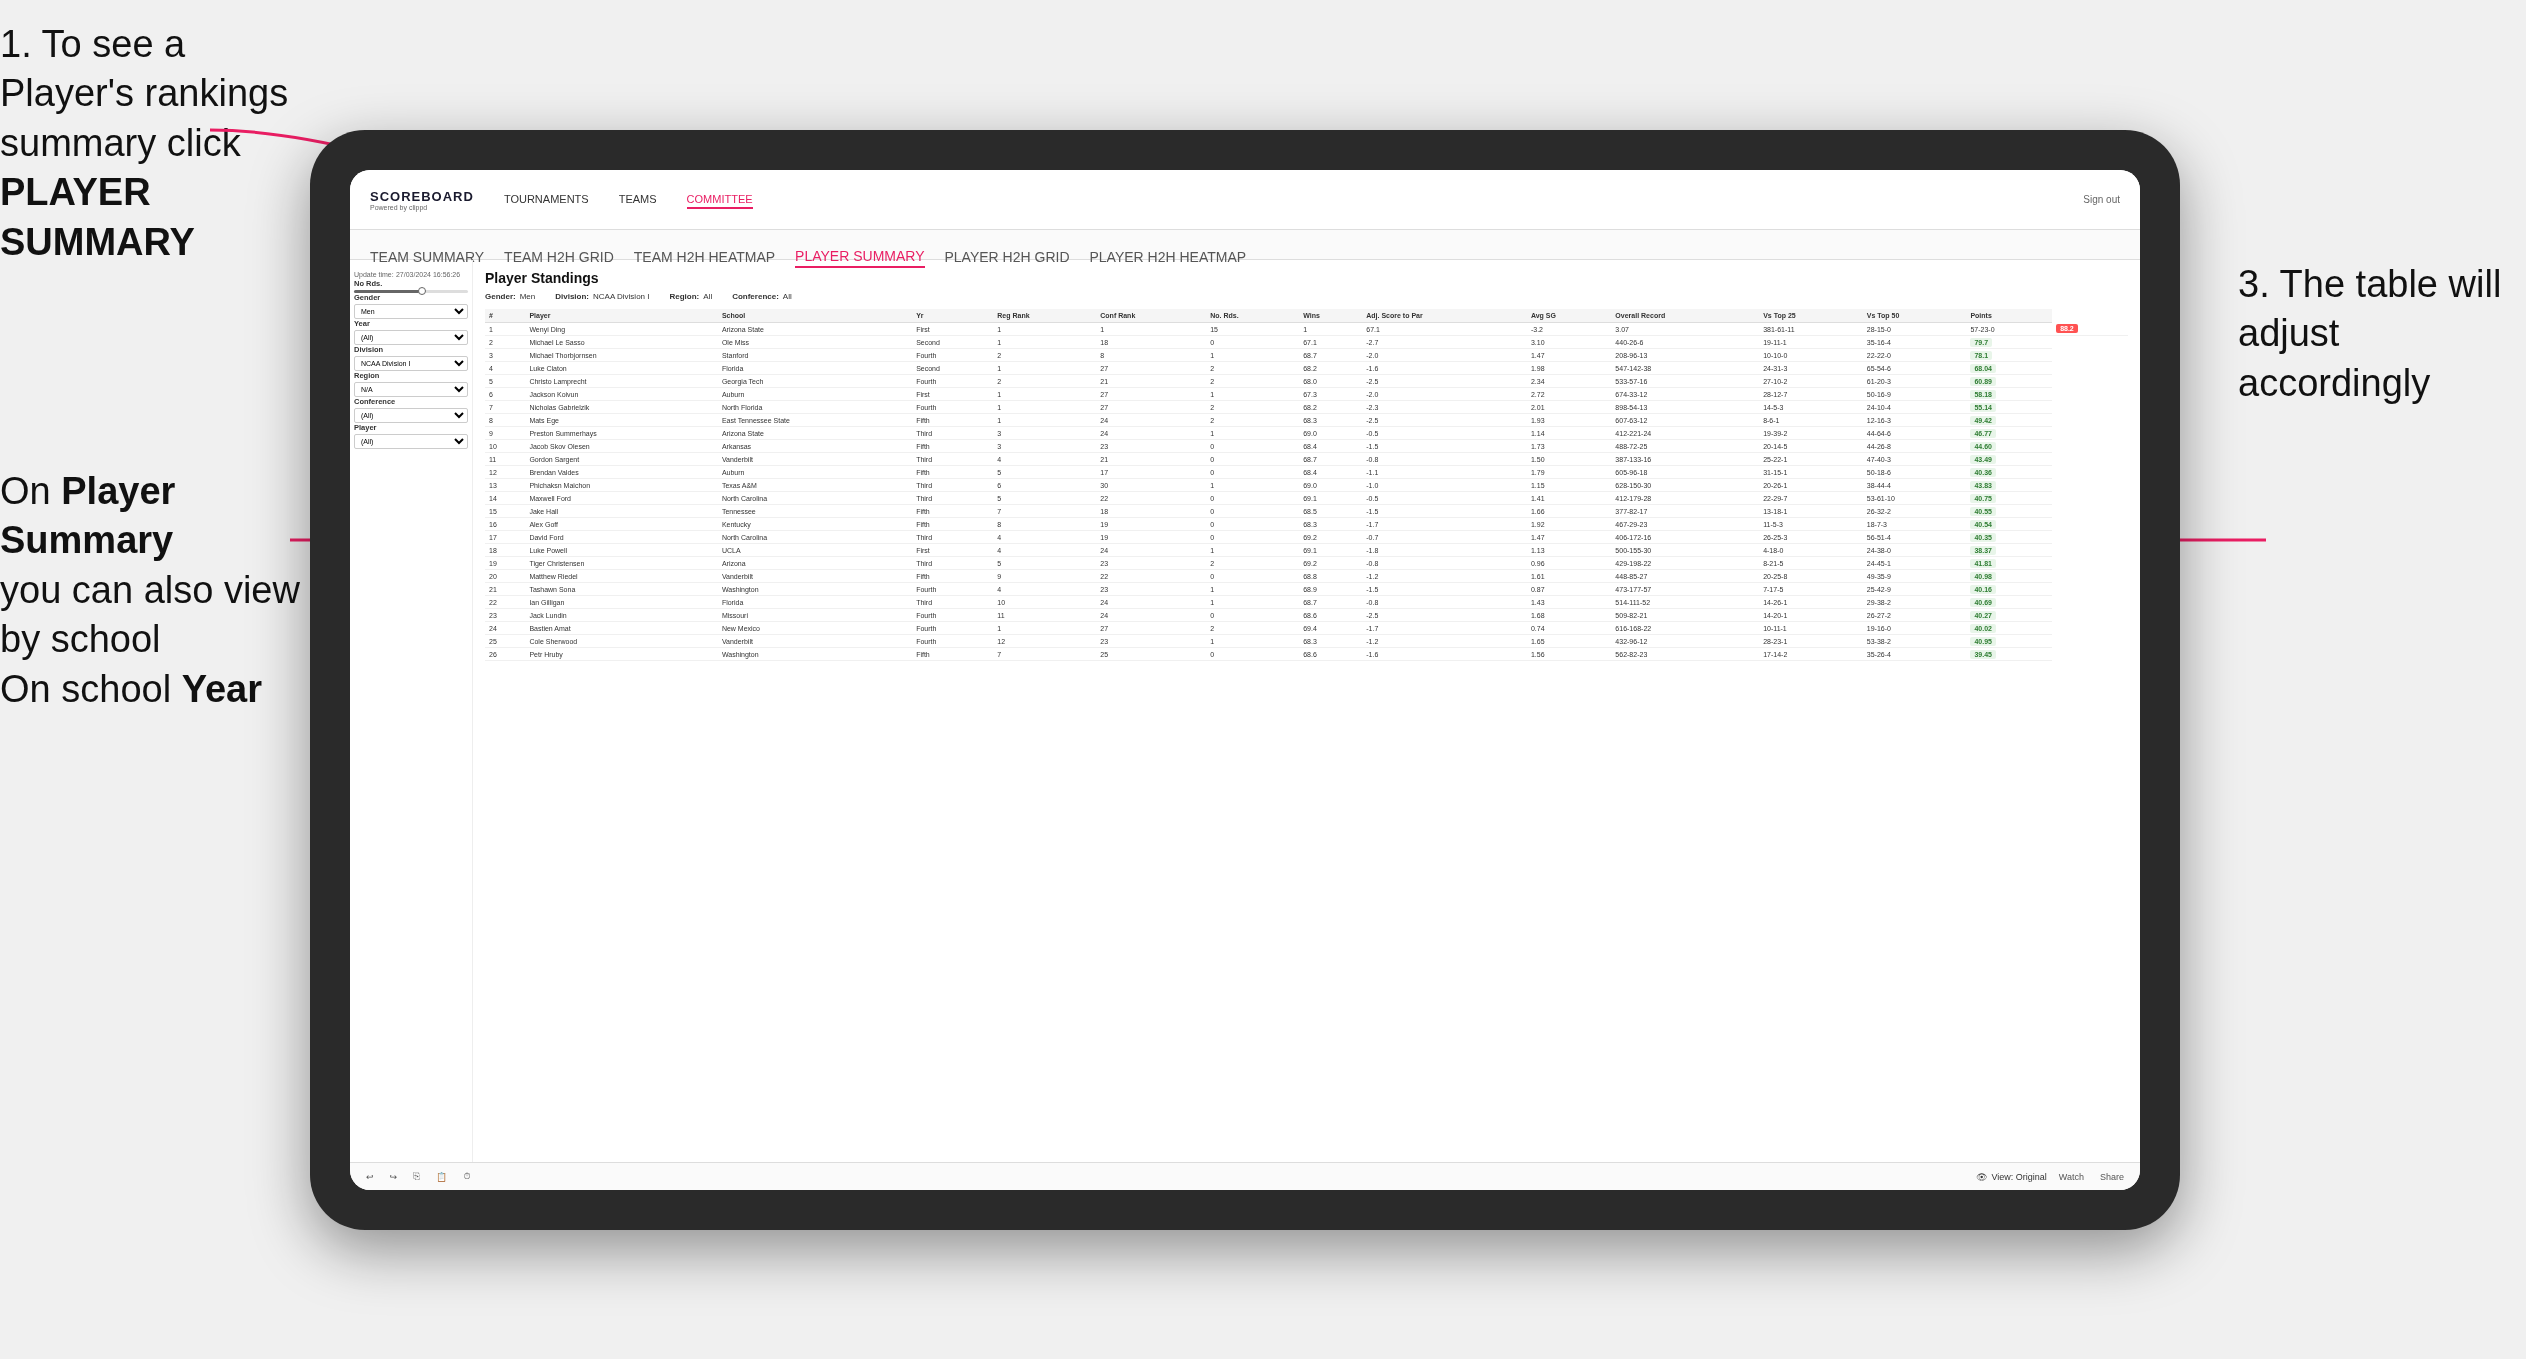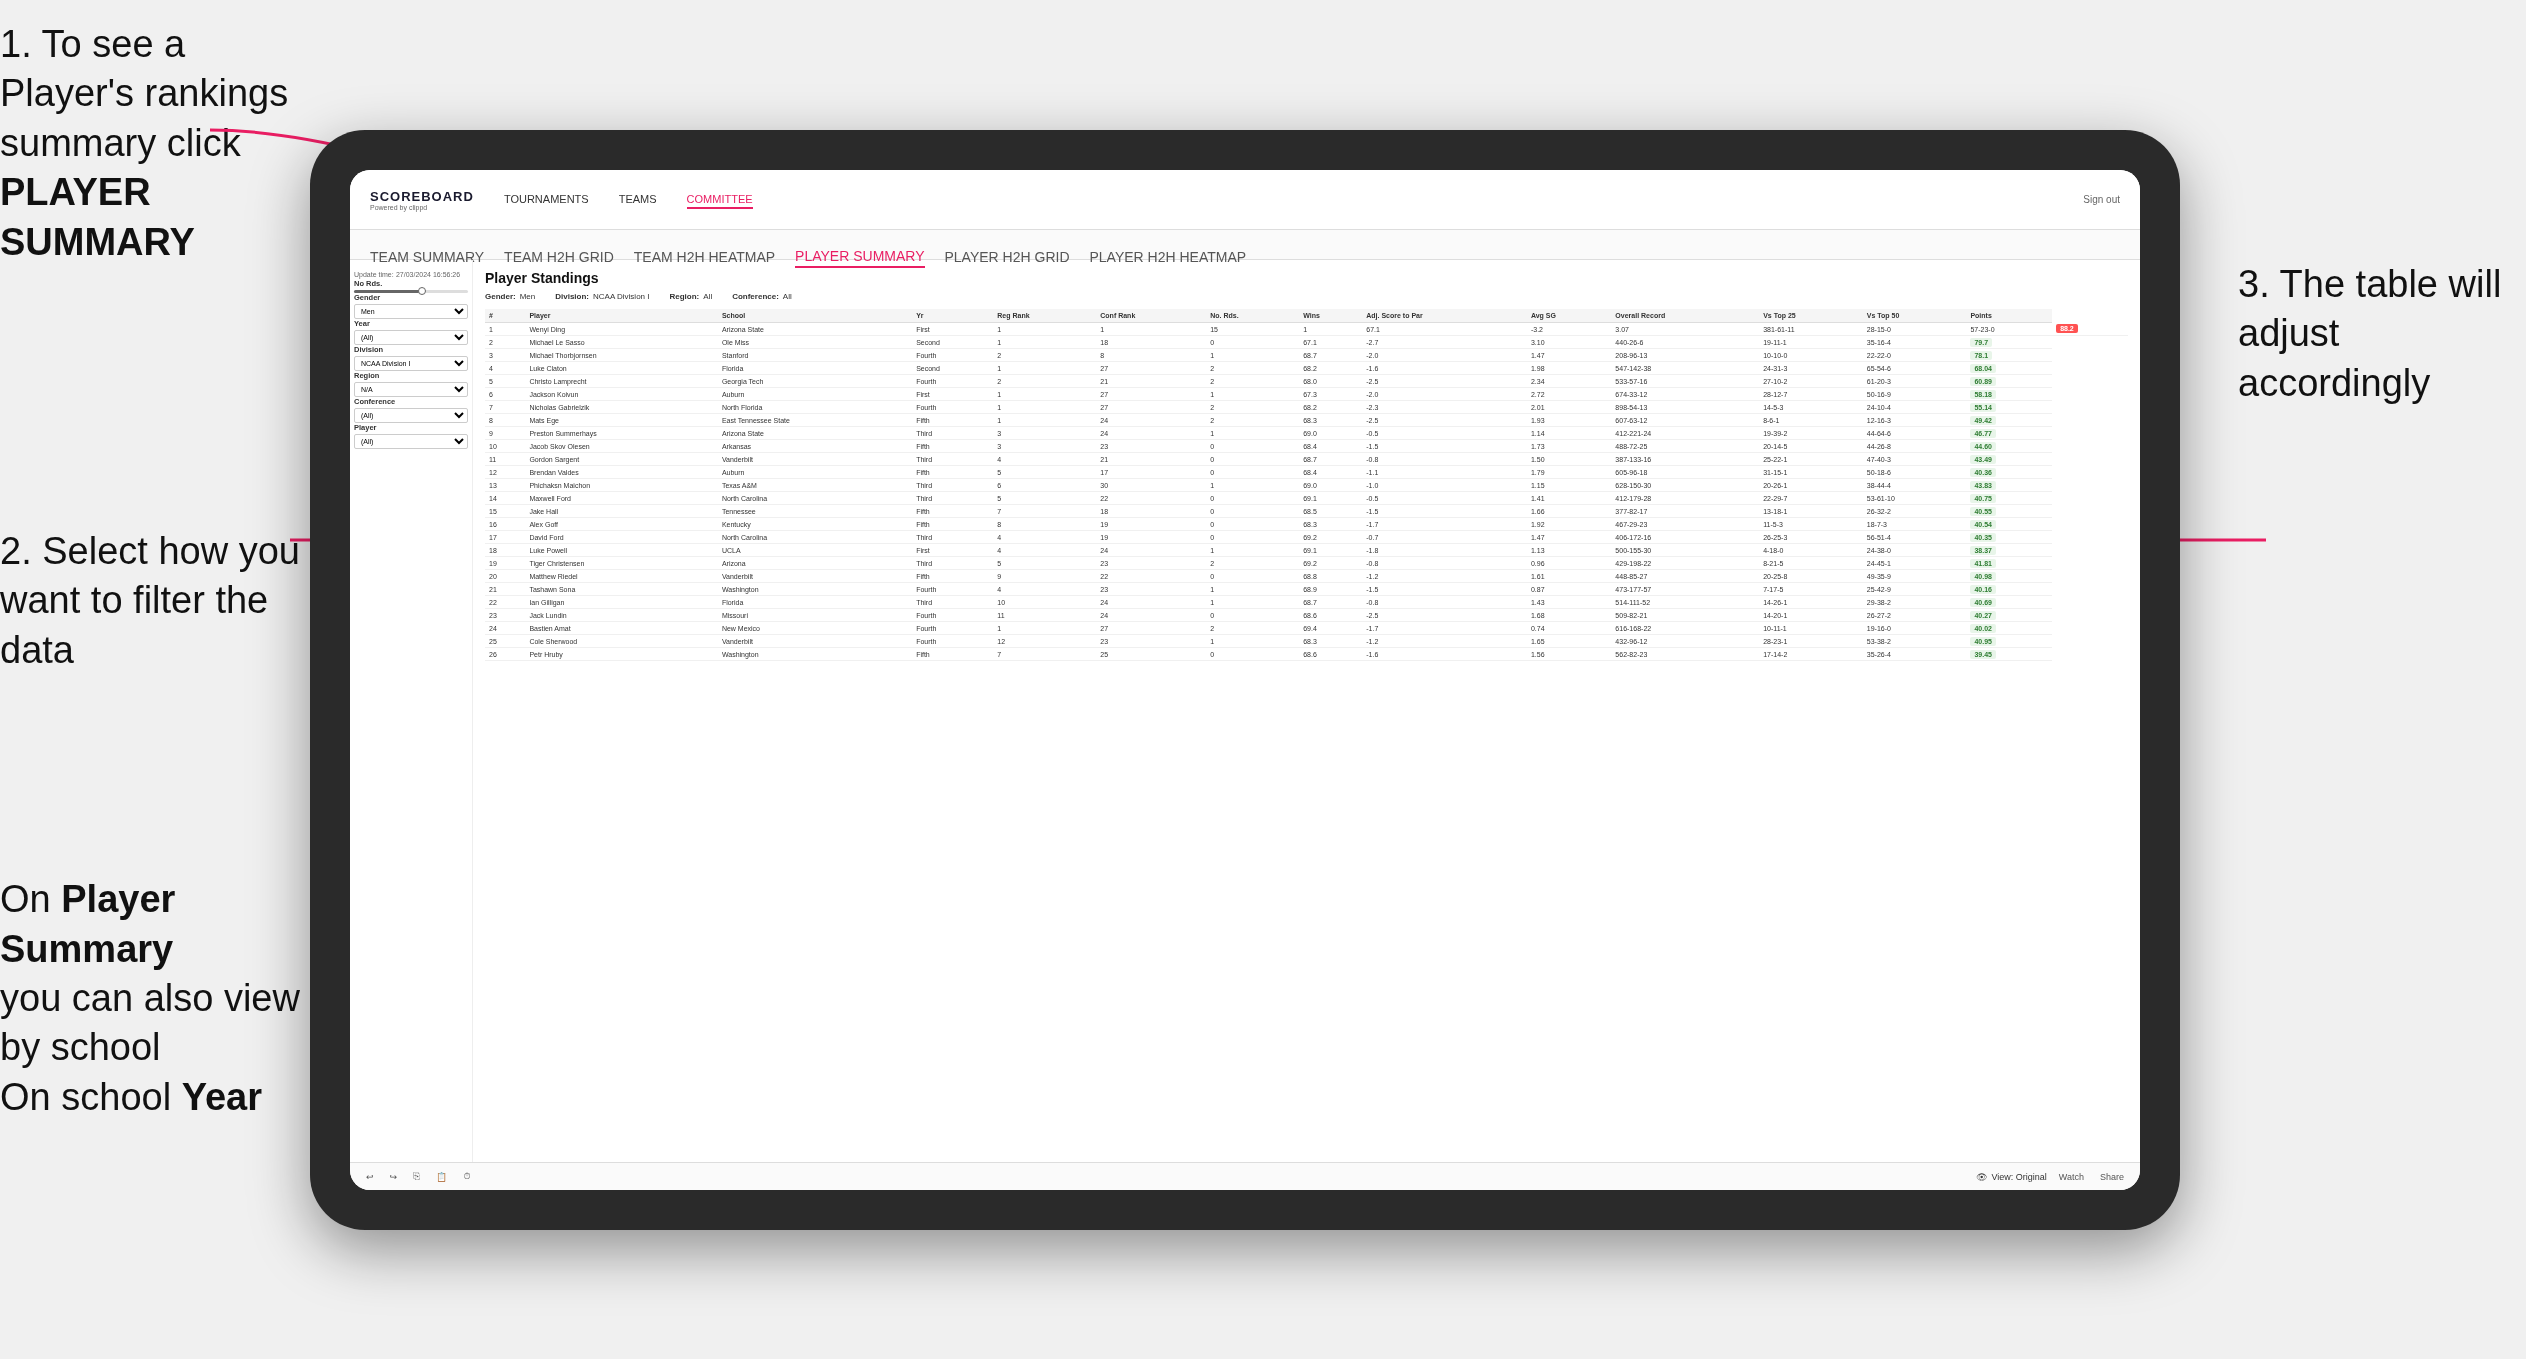--- a/index.html
+++ b/index.html
@@ -308,23 +308,20 @@
       height: 100%;
     }
   </style>
 </head>
 <body>
 
 <div class="instruction-left">
   <div class="step1">
     <span>1. To see a Player's rankings summary click</span><br>
     <strong>PLAYER SUMMARY</strong>
-  </div>
-  <div class="step2">
-    <span>2. Select how you want to filter the data</span>
   </div>
   <div class="step-on">
     <span>On</span>
     <strong>Player Summary</strong><br>
     <span>you can also view by school</span><br>
     <span>On</span>
     school <strong>Year</strong>
   </div>
 </div>
 

